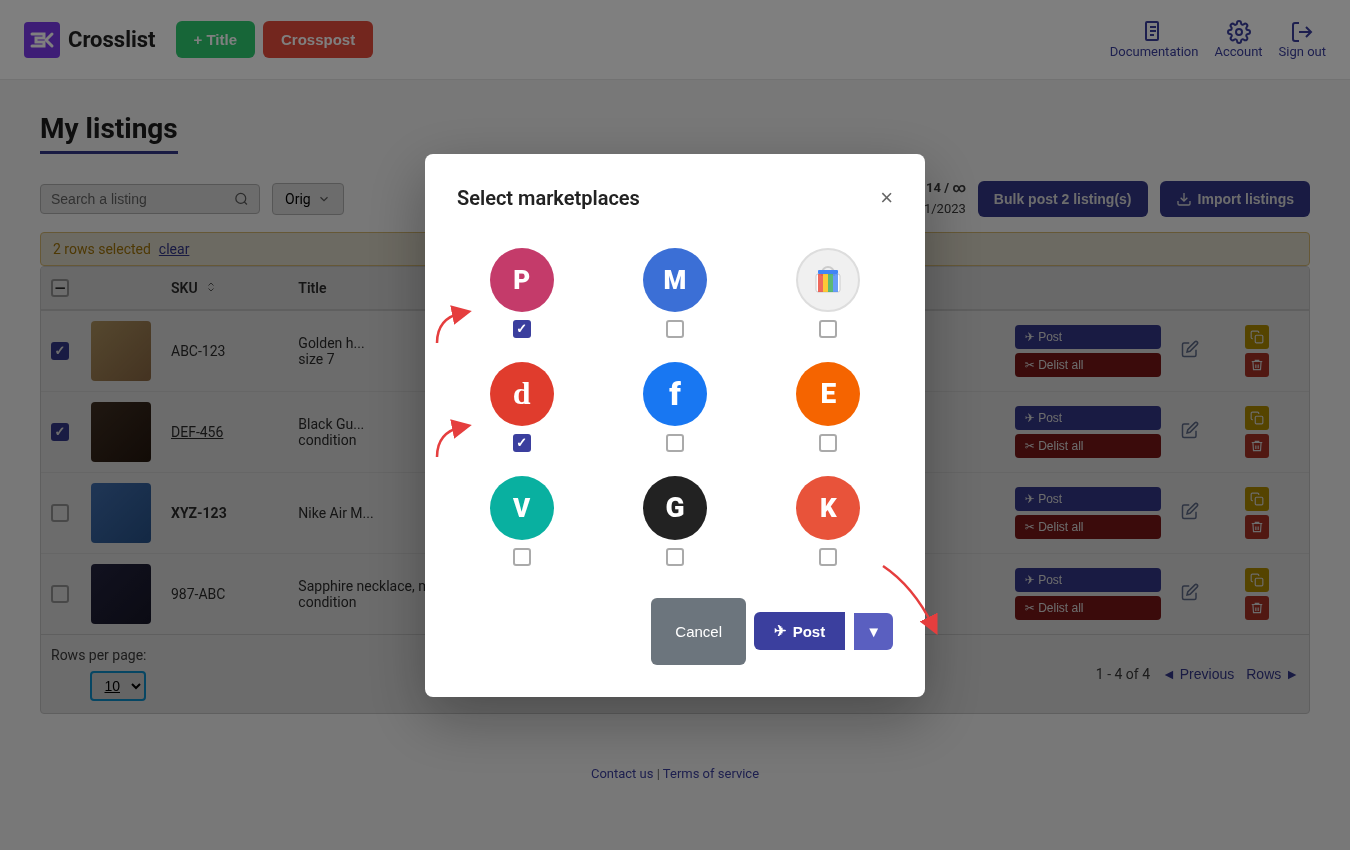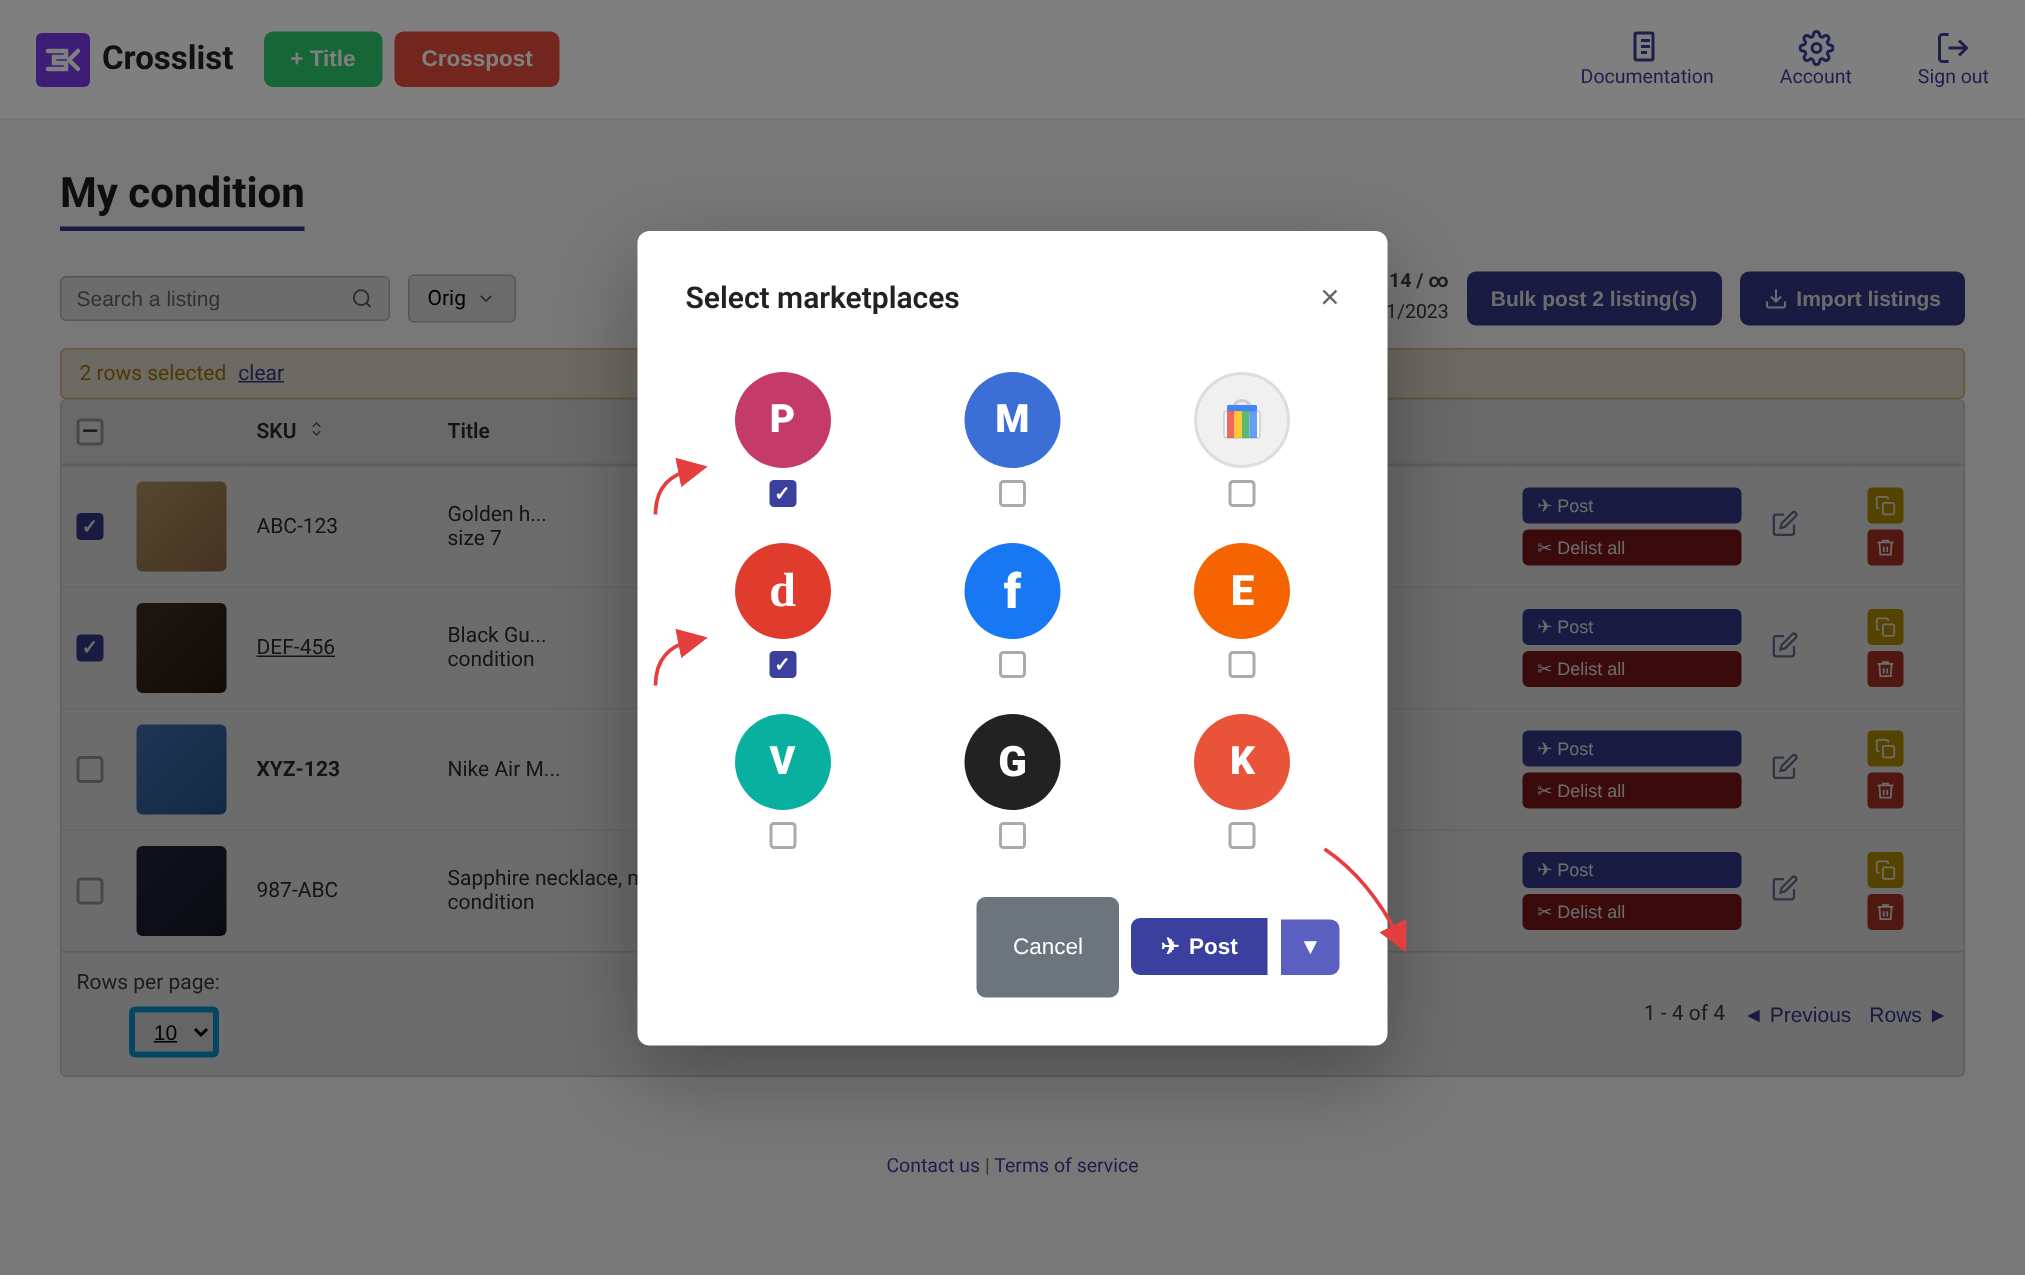--- a/index.html
+++ b/index.html
@@ -18,21 +18,21 @@
     <svg width="36" height="36" viewBox="0 0 36 36">
       <rect width="36" height="36" rx="4" fill="#7c3aed"></rect>
       <path d="M8 12 L20 12 L20 16 L12 16 L12 20 L20 20 L20 24 L8 24" stroke="#fff" stroke-width="3" fill="none" stroke-linecap="round"></path>
       <path d="M22 18 L28 12 M22 18 L28 24" stroke="#fff" stroke-width="3" fill="none" stroke-linecap="round"></path>
     </svg>
     <span style="font-size:22px;font-weight:700;color:#222;">Crosslist</span>
   </div>
   <button style="background:#2ecc71;color:#fff;border:none;border-radius:6px;padding:10px 18px;font-size:15px;font-weight:600;cursor:pointer;margin-right:8px;">+ Title</button>
   <button style="background:#e74c3c;color:#fff;border:none;border-radius:6px;padding:10px 18px;font-size:15px;font-weight:600;cursor:pointer;">Crosspost</button>
   <div style="flex:1;"></div>
-  <div style="display:flex;align-items:center;gap:44px;margin-left:39px;">
+  <div style="display:flex;align-items:center;gap:16px;margin-left:39px;">
     <div style="display:flex;flex-direction:column;align-items:center;color:#3b3f9e;font-size:13px;cursor:pointer;">
       <svg width="24" height="24" viewBox="0 0 24 24" fill="none" stroke="#3b3f9e" stroke-width="2">
           <rect x="4" y="2" width="12" height="18" rx="1"></rect>
           <path d="M8 7h6M8 11h6M8 15h4"></path>
         </svg>
       <span>Documentation</span>
     </div>
     <div style="display:flex;flex-direction:column;align-items:center;color:#3b3f9e;font-size:13px;cursor:pointer;">
       <svg width="24" height="24" viewBox="0 0 24 24" fill="none" stroke="#3b3f9e" stroke-width="2">
           <circle cx="12" cy="12" r="3"></circle>
@@ -45,21 +45,21 @@
           <path d="M9 21H5a2 2 0 01-2-2V5a2 2 0 012-2h4"></path>
           <polyline points="16 17 21 12 16 7"></polyline>
           <line x1="21" y1="12" x2="9" y2="12"></line>
         </svg>
       <span>Sign out</span>
     </div>
   </div>
 </div>
 
 <div style="padding:32px 40px;filter:brightness(0.85);">
-  <h1 style="font-size:28px;font-weight:700;color:#222;border-bottom:3px solid #3b3f9e;display:inline-block;padding-bottom:6px;margin-bottom:24px;">My condition</h1>
+  <h1 style="font-size:28px;font-weight:700;color:#222;border-bottom:3px solid #3b3f9e;display:inline-block;padding-bottom:6px;margin-bottom:24px;">My listings</h1>
 
   
   <div style="display:flex;align-items:center;gap:12px;margin-bottom:12px;flex-wrap:wrap;">
     <div style="display:flex;align-items:center;border:1px solid #ccc;border-radius:4px;padding:6px 10px;background:#fff;width:220px;">
       <input style="border: none; outline: none; font-size: 14px; width: 100%;" placeholder="Search a listing">
       <svg width="16" height="16" viewBox="0 0 24 24" fill="none" stroke="#666" stroke-width="2">
           <circle cx="11" cy="11" r="8"></circle>
           <path d="m21 21-4.35-4.35"></path>
         </svg>
     </div>
@@ -305,21 +305,21 @@
                 </svg>
             </div>
           </td>
         </tr>
       </tbody>
     </table>
 
     <div style="display:flex;align-items:center;justify-content:space-between;padding:12px 10px;font-size:14px;color:#444;border-top:1px solid #e0e0e0;">
       <div style="display:flex;align-items:flex-end;gap:8px;flex-direction:column;">
         <span>Rows per page:</span>
-        <select style="border:4px solid #0ea5e9;border-radius:4px;padding:4px 8px;font-size:14px;text-decoration:underline;">
+        <select style="border:2px solid #0ea5e9;border-radius:4px;padding:4px 8px;font-size:14px;text-decoration:underline;">
           <option>10</option>
           <option>25</option>
           <option>50</option>
         </select>
       </div>
       <div style="display:flex;align-items:center;gap:12px;">
         <span>1 - 4 of 4</span>
         <button style="background:none;border:none;cursor:pointer;color:#3b3f9e;font-size:14px;display:flex;align-items:center;gap:2px;">◄ Previous</button>
         <button style="background:none;border:none;cursor:pointer;color:#3b3f9e;font-size:14px;display:flex;align-items:center;gap:2px;">Rows ►</button>
       </div>

